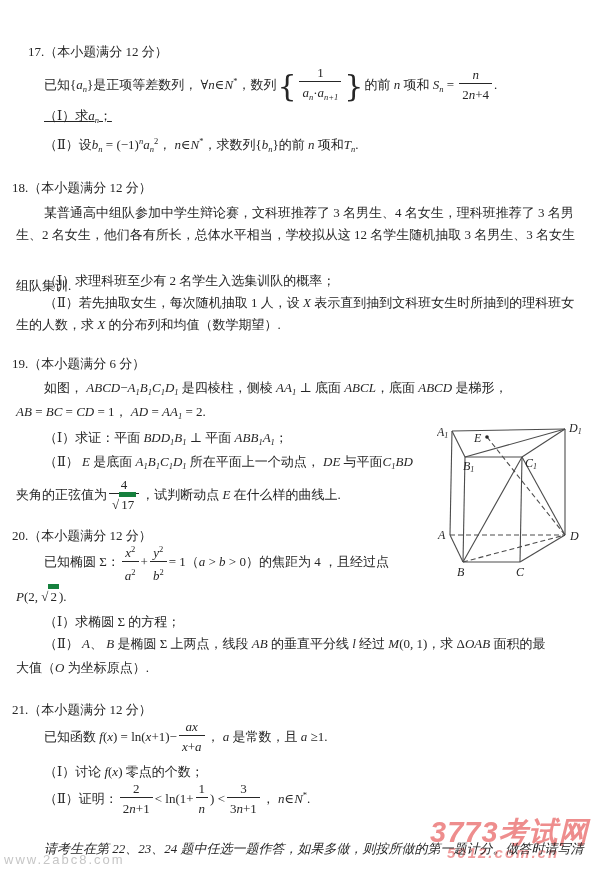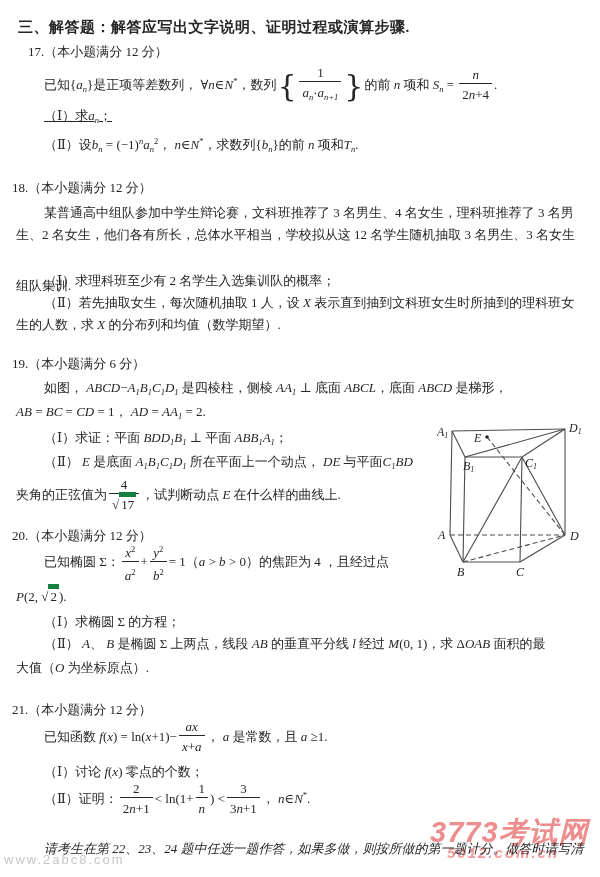--- a/index.html
+++ b/index.html
@@ -45,21 +45,20 @@
   #wm-gray{
     position:absolute;left:4px;top:852px;z-index:1;
     font-family:"Liberation Sans",sans-serif;font-size:13px;letter-spacing:2px;white-space:pre;text-align:center;
   }
 </style>
 </head>
 <body>
 
 <div id="page">
 
-  <div id="heading">三、解答题：解答应写出文字说明、证明过程或演算步骤.</div>
 
   <div id="lines">
       <div class="tline" style="left: 12px; top: 42px; margin-left: 16px;"><span class="seg t">17.（本小题满分 12 分）</span></div>
       <div class="tline mline" style="left: 44px; top: 58px; height: 46px; line-height: 46px;"><span class="seg t">已知</span><span class="seg t">{</span><span class="seg i">a</span><span class="seg sb">n</span><span class="seg t">}是正项等差数列， ∀</span><span class="seg i">n</span><span class="seg t">∈</span><span class="seg i">N</span><span class="seg sp">*</span><span class="seg t">，数列</span><span class="seg brace">{</span><span class="frac"><span class="fn"><span class="seg t">1</span></span><span class="fd"><span class="seg i">a</span><span class="seg sb">n</span><span class="seg t">·</span><span class="seg i">a</span><span class="seg sb">n+1</span></span></span><span class="seg brace">}</span><span class="seg t">的前 </span><span class="seg i">n</span><span class="seg t"> 项和 </span><span class="seg i">S</span><span class="seg sb">n</span><span class="seg t"> = </span><span class="frac"><span class="fn"><span class="seg i">n</span></span><span class="fd"><span class="seg t">2</span><span class="seg i">n</span><span class="seg t">+4</span></span></span><span class="seg t">.</span></div>
       <div class="tline" style="left: 44px; top: 106px; text-decoration: underline;"><span class="seg t">（Ⅰ）求</span><span class="seg i">a</span><span class="seg sb">n</span><span class="seg t">；</span></div>
       <div class="tline" style="left: 44px; top: 132px;"><span class="seg t">（Ⅱ）设</span><span class="seg i">b</span><span class="seg sb">n</span><span class="seg t"> = (−1)</span><span class="seg si">n</span><span class="seg i">a</span><span class="seg sb">n</span><span class="seg sp">2</span><span class="seg t">， </span><span class="seg i">n</span><span class="seg t">∈</span><span class="seg i">N</span><span class="seg sp">*</span><span class="seg t">，求数列</span><span class="seg t">{</span><span class="seg i">b</span><span class="seg sb">n</span><span class="seg t">}的前 </span><span class="seg i">n</span><span class="seg t"> 项和</span><span class="seg i">T</span><span class="seg sb">n</span><span class="seg t">.</span></div>
       <div class="tline" style="left: 12px; top: 178px;"><span class="seg t">18.（本小题满分 12 分）</span></div>
       <div class="tline" style="left: 44px; top: 203px;"><span class="seg t">某普通高中组队参加中学生辩论赛，文科班推荐了 3 名男生、4 名女生，理科班推荐了 3 名男</span></div>
       <div class="tline" style="left: 16px; top: 225px;"><span class="seg t">生、2 名女生，他们各有所长，总体水平相当，学校拟从这 12 名学生随机抽取 3 名男生、3 名女生</span></div>
       <div class="tline" style="left: 16px; top: 260px; margin-top: 16px;"><span class="seg t">组队集训.</span></div>

